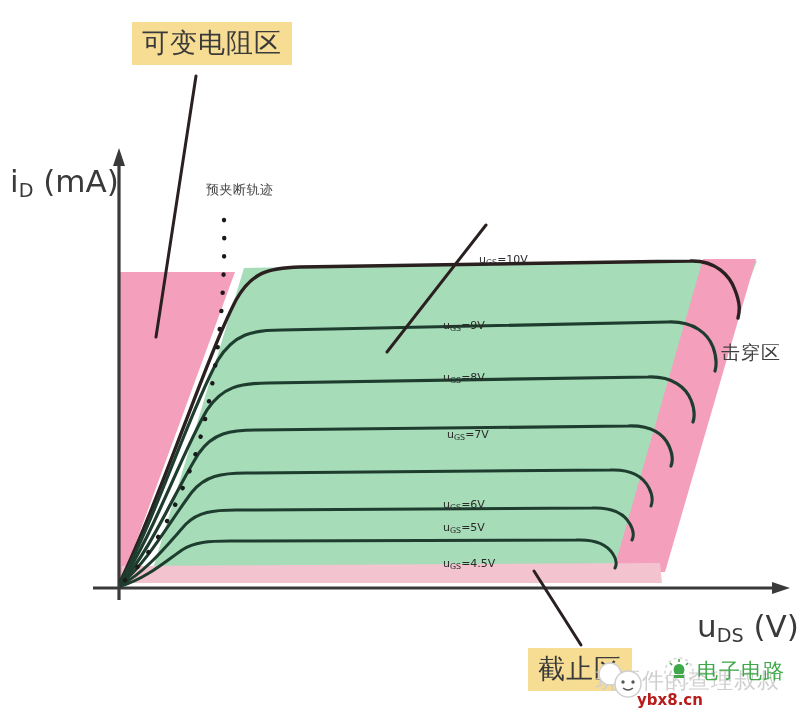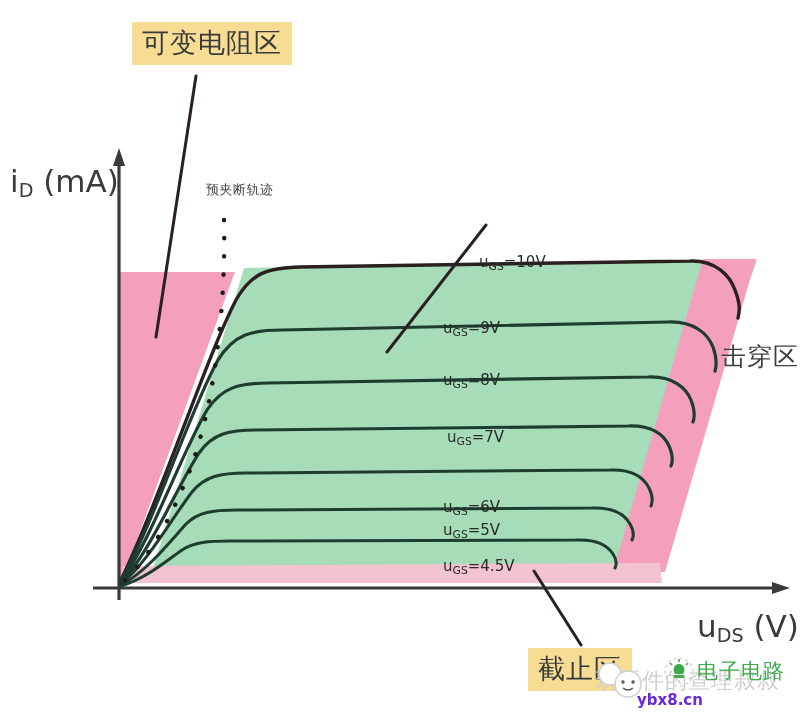--- a/index.html
+++ b/index.html
@@ -42,21 +42,21 @@
     position: absolute;
     color: #3f3f3f;
     white-space: nowrap;
     font-family: "DejaVu Sans", "Liberation Sans", sans-serif;
   }
   #label-variable-resistance { left: 132px; top: 22px; }
   #label-constant-current    { left: 471px; top: 183px; }
   #label-cutoff              { left: 528px; top: 648px; }
   #label-breakdown {
     left: 721px; top: 340px;
-    font-size: 25px;
+    font-size: 19px;
     letter-spacing: 1px;
   }
   #label-pinchoff {
     left: 206px; top: 181px;
     font-size: 13px;
     letter-spacing: 0.5px;
     color: #444;
   }
   .axis-label {
     position: absolute;
@@ -69,21 +69,21 @@
     font-size: 0.62em;
     vertical-align: baseline;
     position: relative;
     top: 0.28em;
   }
   #axis-label-y { left: 10px; top: 163px; }
   #axis-label-x { left: 697px; top: 608px; }
   .curve-label {
     position: absolute;
     color: #2a2a2a;
-    font-size: 15px;
+    font-size: 11px;
     white-space: nowrap;
     font-family: "DejaVu Sans", "Liberation Sans", sans-serif;
   }
   .curve-label sub {
     font-size: 0.72em;
     vertical-align: baseline;
     position: relative;
     top: 0.25em;
   }
   
@@ -103,21 +103,21 @@
     color: #cfcfcf;
     letter-spacing: 1px;
     white-space: nowrap;
     font-family: "DejaVu Sans", "Liberation Sans", sans-serif;
   }
   #wm-domain {
     position: absolute;
     left: 637px; top: 691px;
     font-size: 15px;
     font-weight: bold;
-    color: #6d28d9;
+    color: #b91c1c;
     letter-spacing: 0px;
     white-space: nowrap;
     font-family: "DejaVu Sans", "Liberation Sans", sans-serif;
   }
 </style>
 </head>
 <body>
 
 <div id="figure-root">
 

